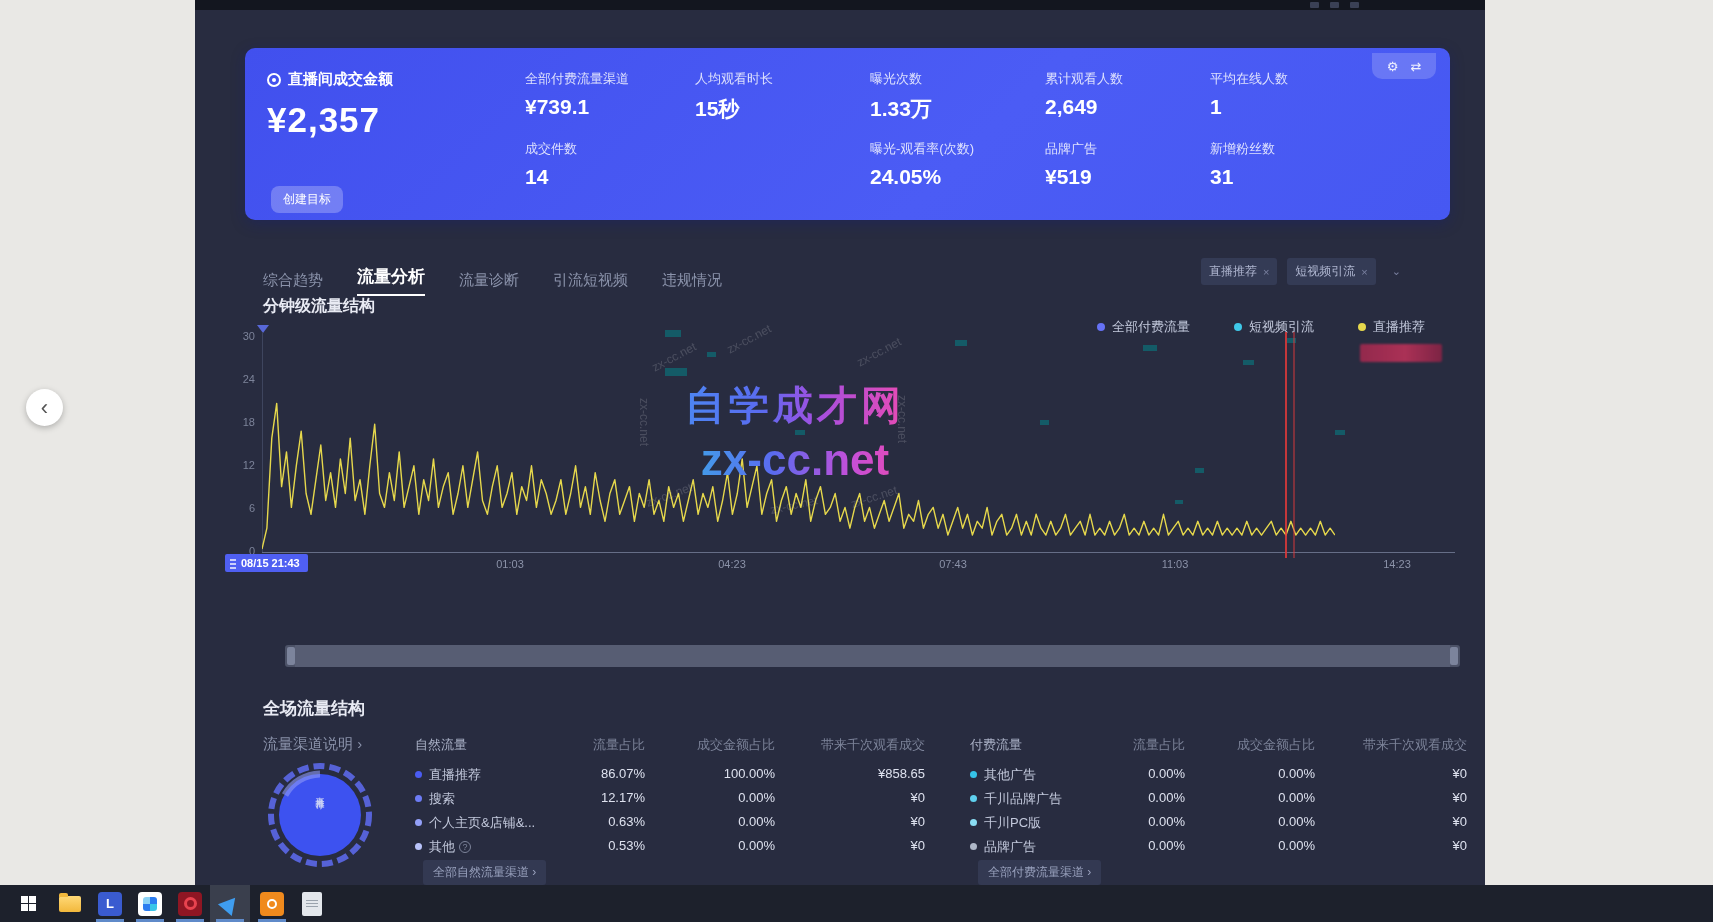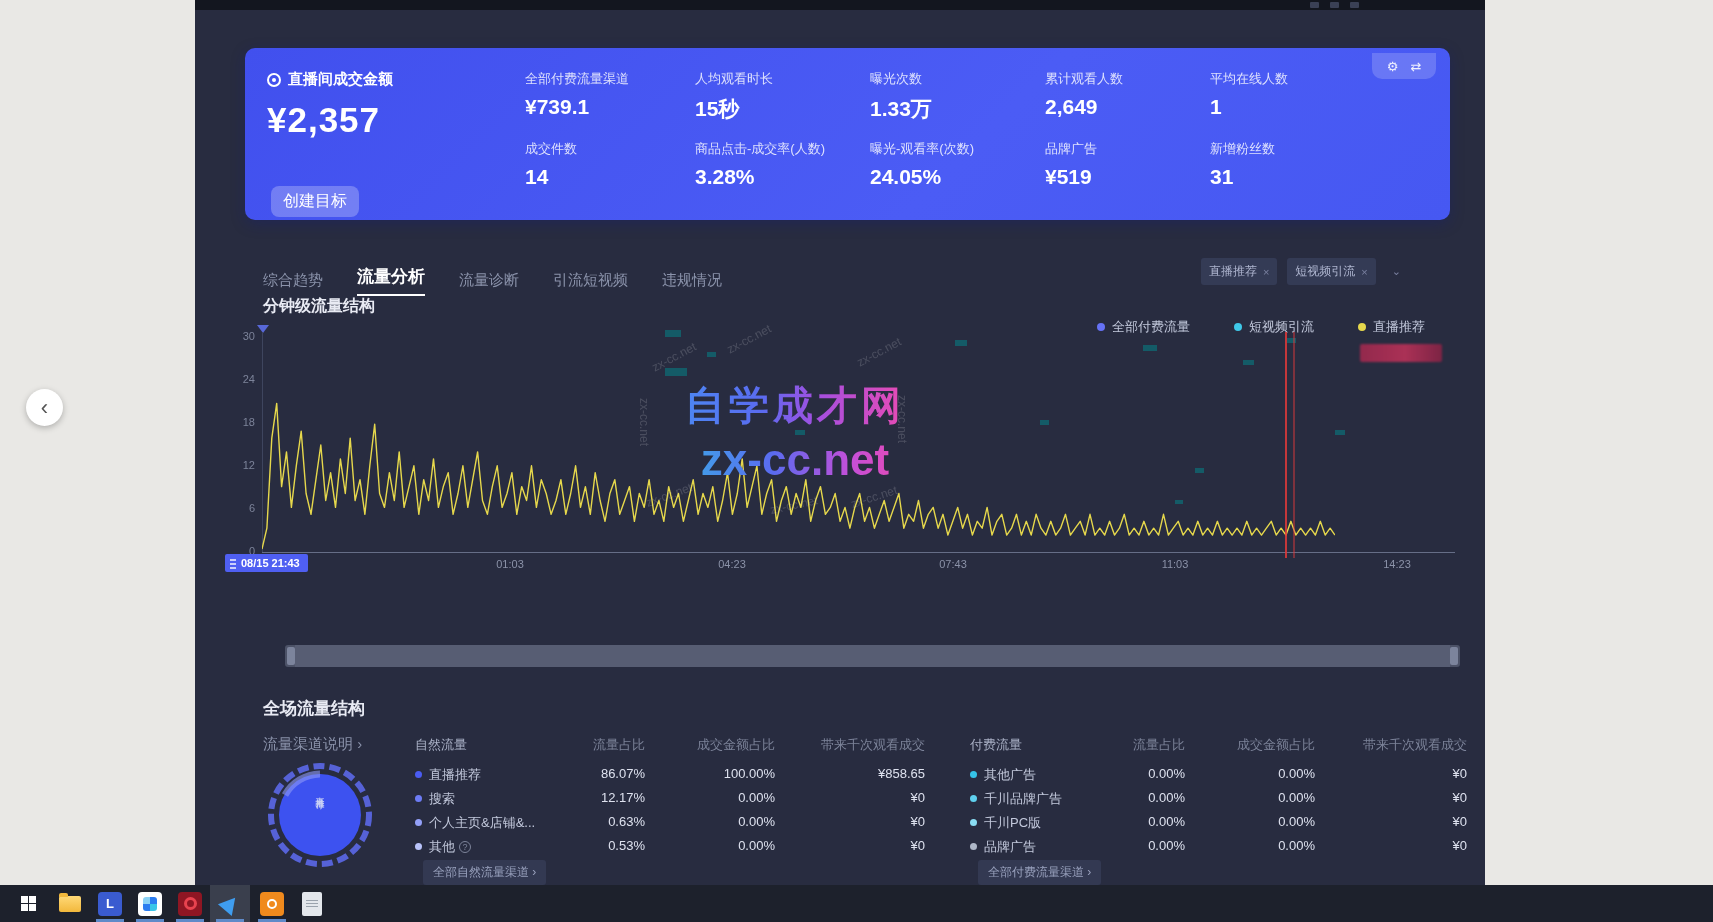--- a/index.html
+++ b/index.html
@@ -18,21 +18,21 @@
   .tb-ico { position:absolute; top:2px; width:9px; height:6px; background:#3a4055; border-radius:1px; }
 
   
   .hero { position:absolute; left:50px; top:48px; width:1205px; height:172px; border-radius:10px;
     background:linear-gradient(135deg,#4150ee 0%,#4b5cf5 60%,#4658f2 100%); box-shadow:0 4px 14px rgba(20,30,120,.35); }
   .hero-label { position:absolute; left:22px; top:22px; color:#fff; font-size:15px; font-weight:bold; display:flex; align-items:center; gap:7px; }
   .hero-label .ring { width:14px; height:14px; border-radius:50%; border:2px solid #fff; display:inline-block; position:relative; }
   .hero-label .ring::after{ content:""; position:absolute; left:3px; top:3px; width:4px; height:4px; border-radius:50%; background:#fff;}
   .hero-amount { position:absolute; left:22px; top:52px; color:#fff; font-size:35px; font-weight:bold; letter-spacing:1px; }
   .hero-btn { position:absolute; left:26px; top:138px; background:rgba(255,255,255,.25); color:#fff; border:none;
-    font-size:16px; padding:5px 12px; border-radius:8px; cursor:pointer; }
+    font-size:12px; padding:5px 12px; border-radius:8px; cursor:pointer; }
   .metric { position:absolute; width:170px; }
   .metric .ml { font-size:13px; color:rgba(255,255,255,.82); white-space:nowrap; }
   .metric .mv { font-size:21px; font-weight:bold; color:#fff; margin-top:7px; }
   .hero-tools { position:absolute; right:14px; top:5px; width:64px; height:26px; border-radius:0 0 10px 10px;
     background:rgba(255,255,255,.18); display:flex; align-items:center; justify-content:center; gap:12px; }
   .hero-tools span { color:#fff; font-size:13px; cursor:pointer; opacity:.9; }
 
   
   .tabs { position:absolute; left:68px; top:265px; display:flex; gap:34px; align-items:flex-end; }
   .tab { font-size:15px; color:#8b93ab; cursor:pointer; padding-bottom:6px; }
@@ -148,24 +148,20 @@
         <div class="mv">2,649</div>
       </div>
       <div class="metric" style="left:965px; top:22px">
         <div class="ml">平均在线人数</div>
         <div class="mv">1</div>
       </div>
       <div class="metric" style="left:280px; top:92px">
         <div class="ml">成交件数</div>
         <div class="mv">14</div>
       </div>
-      <div class="metric" style="left:450px; top:92px">
-        <div class="ml">商品点击-成交率(人数)</div>
-        <div class="mv">3.28%</div>
-      </div>
       <div class="metric" style="left:625px; top:92px">
         <div class="ml">曝光-观看率(次数)</div>
         <div class="mv">24.05%</div>
       </div>
       <div class="metric" style="left:800px; top:92px">
         <div class="ml">品牌广告</div>
         <div class="mv">¥519</div>
       </div>
       <div class="metric" style="left:965px; top:92px">
         <div class="ml">新增粉丝数</div>

